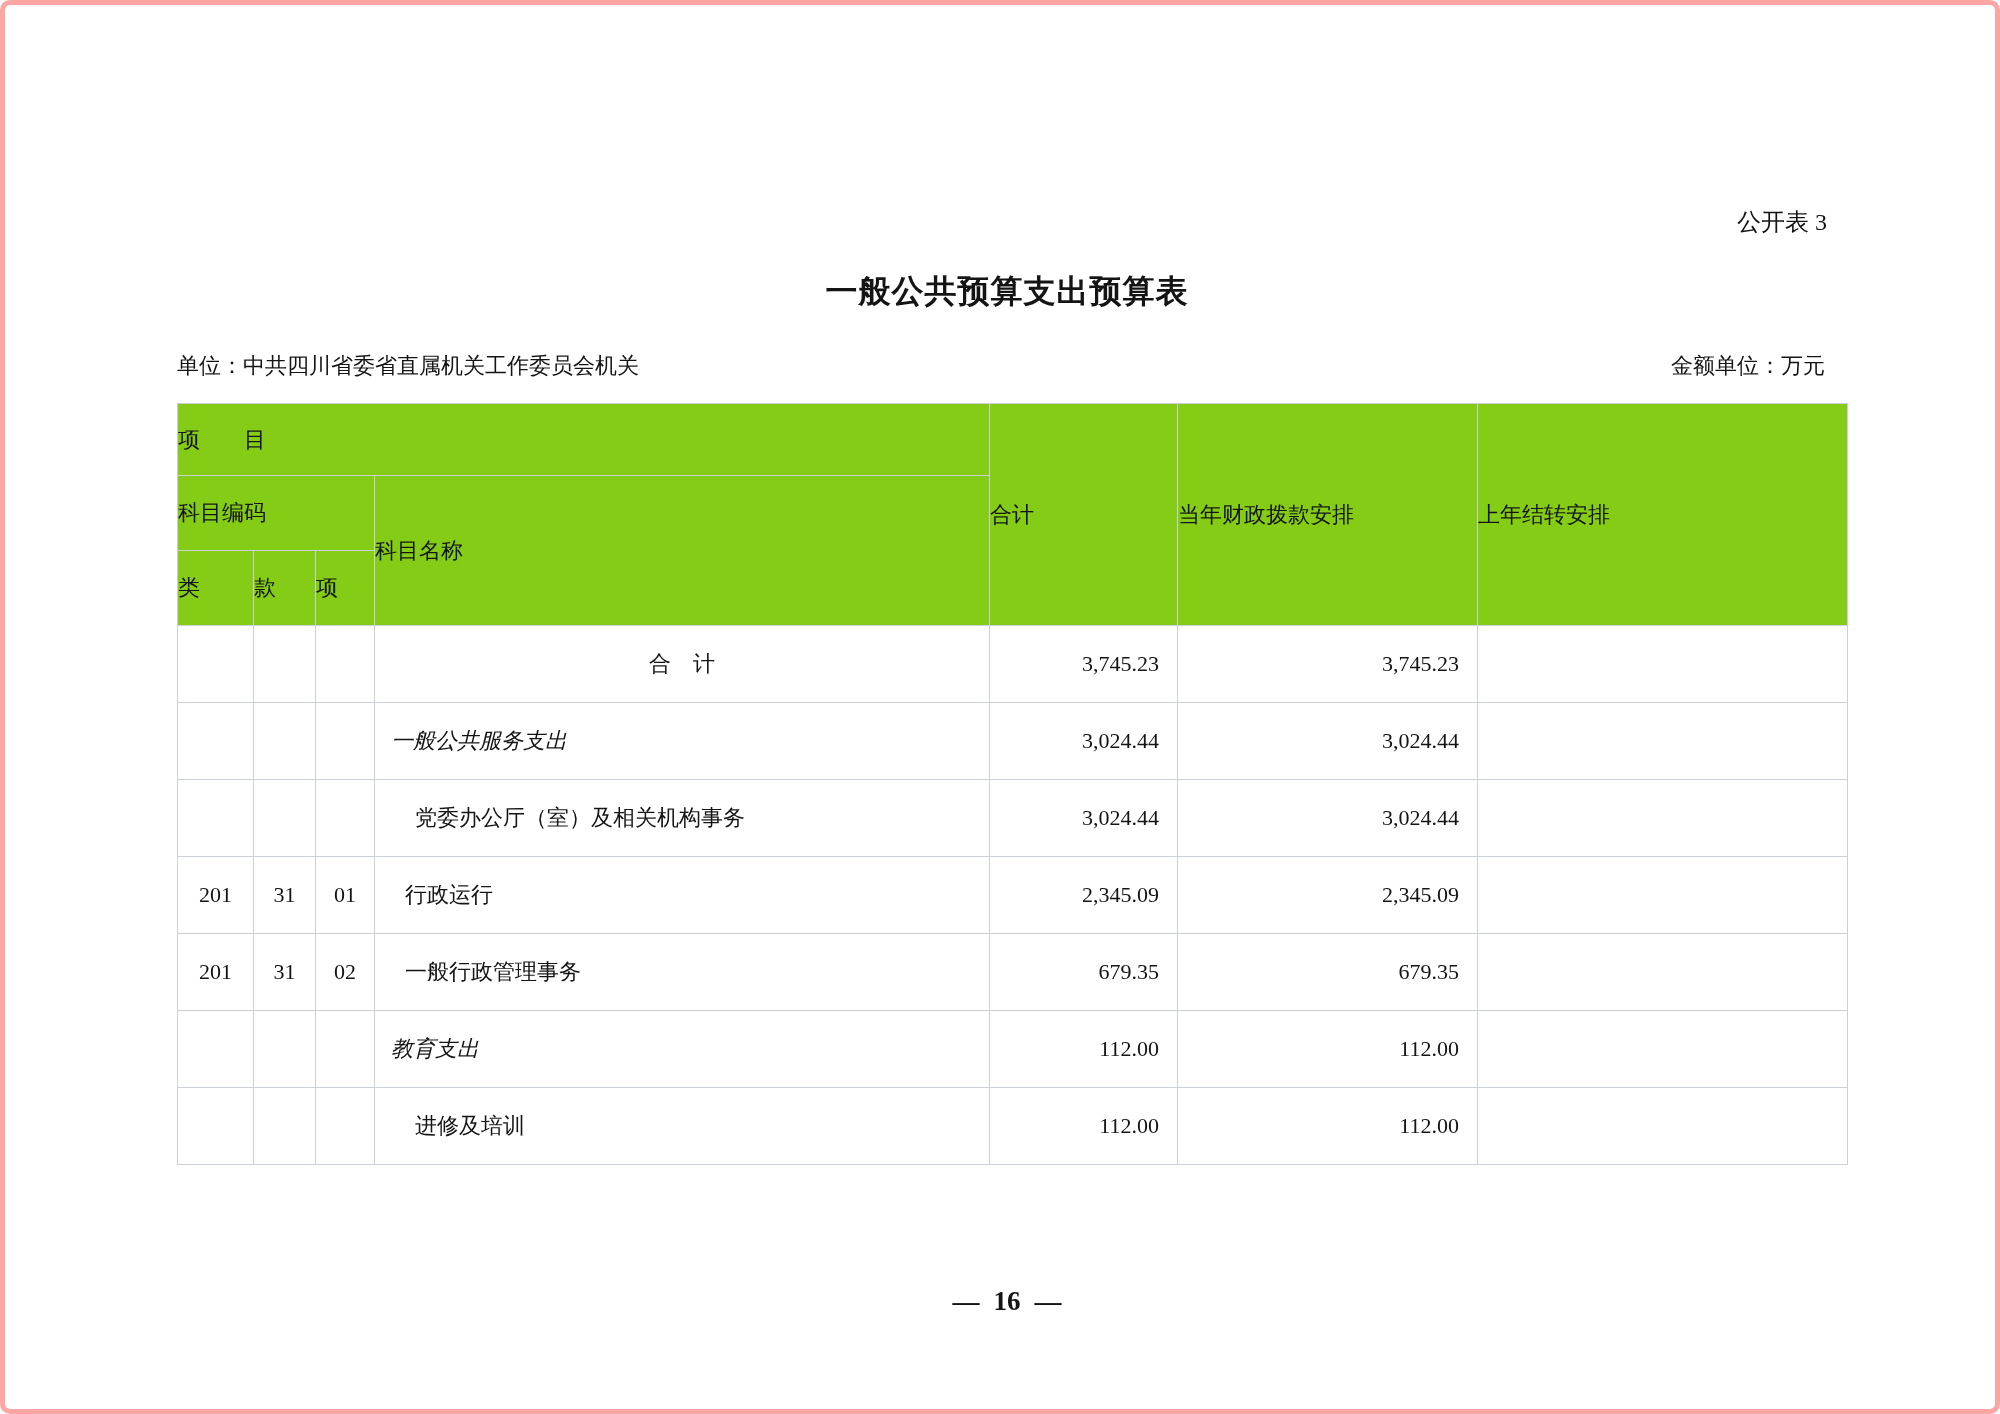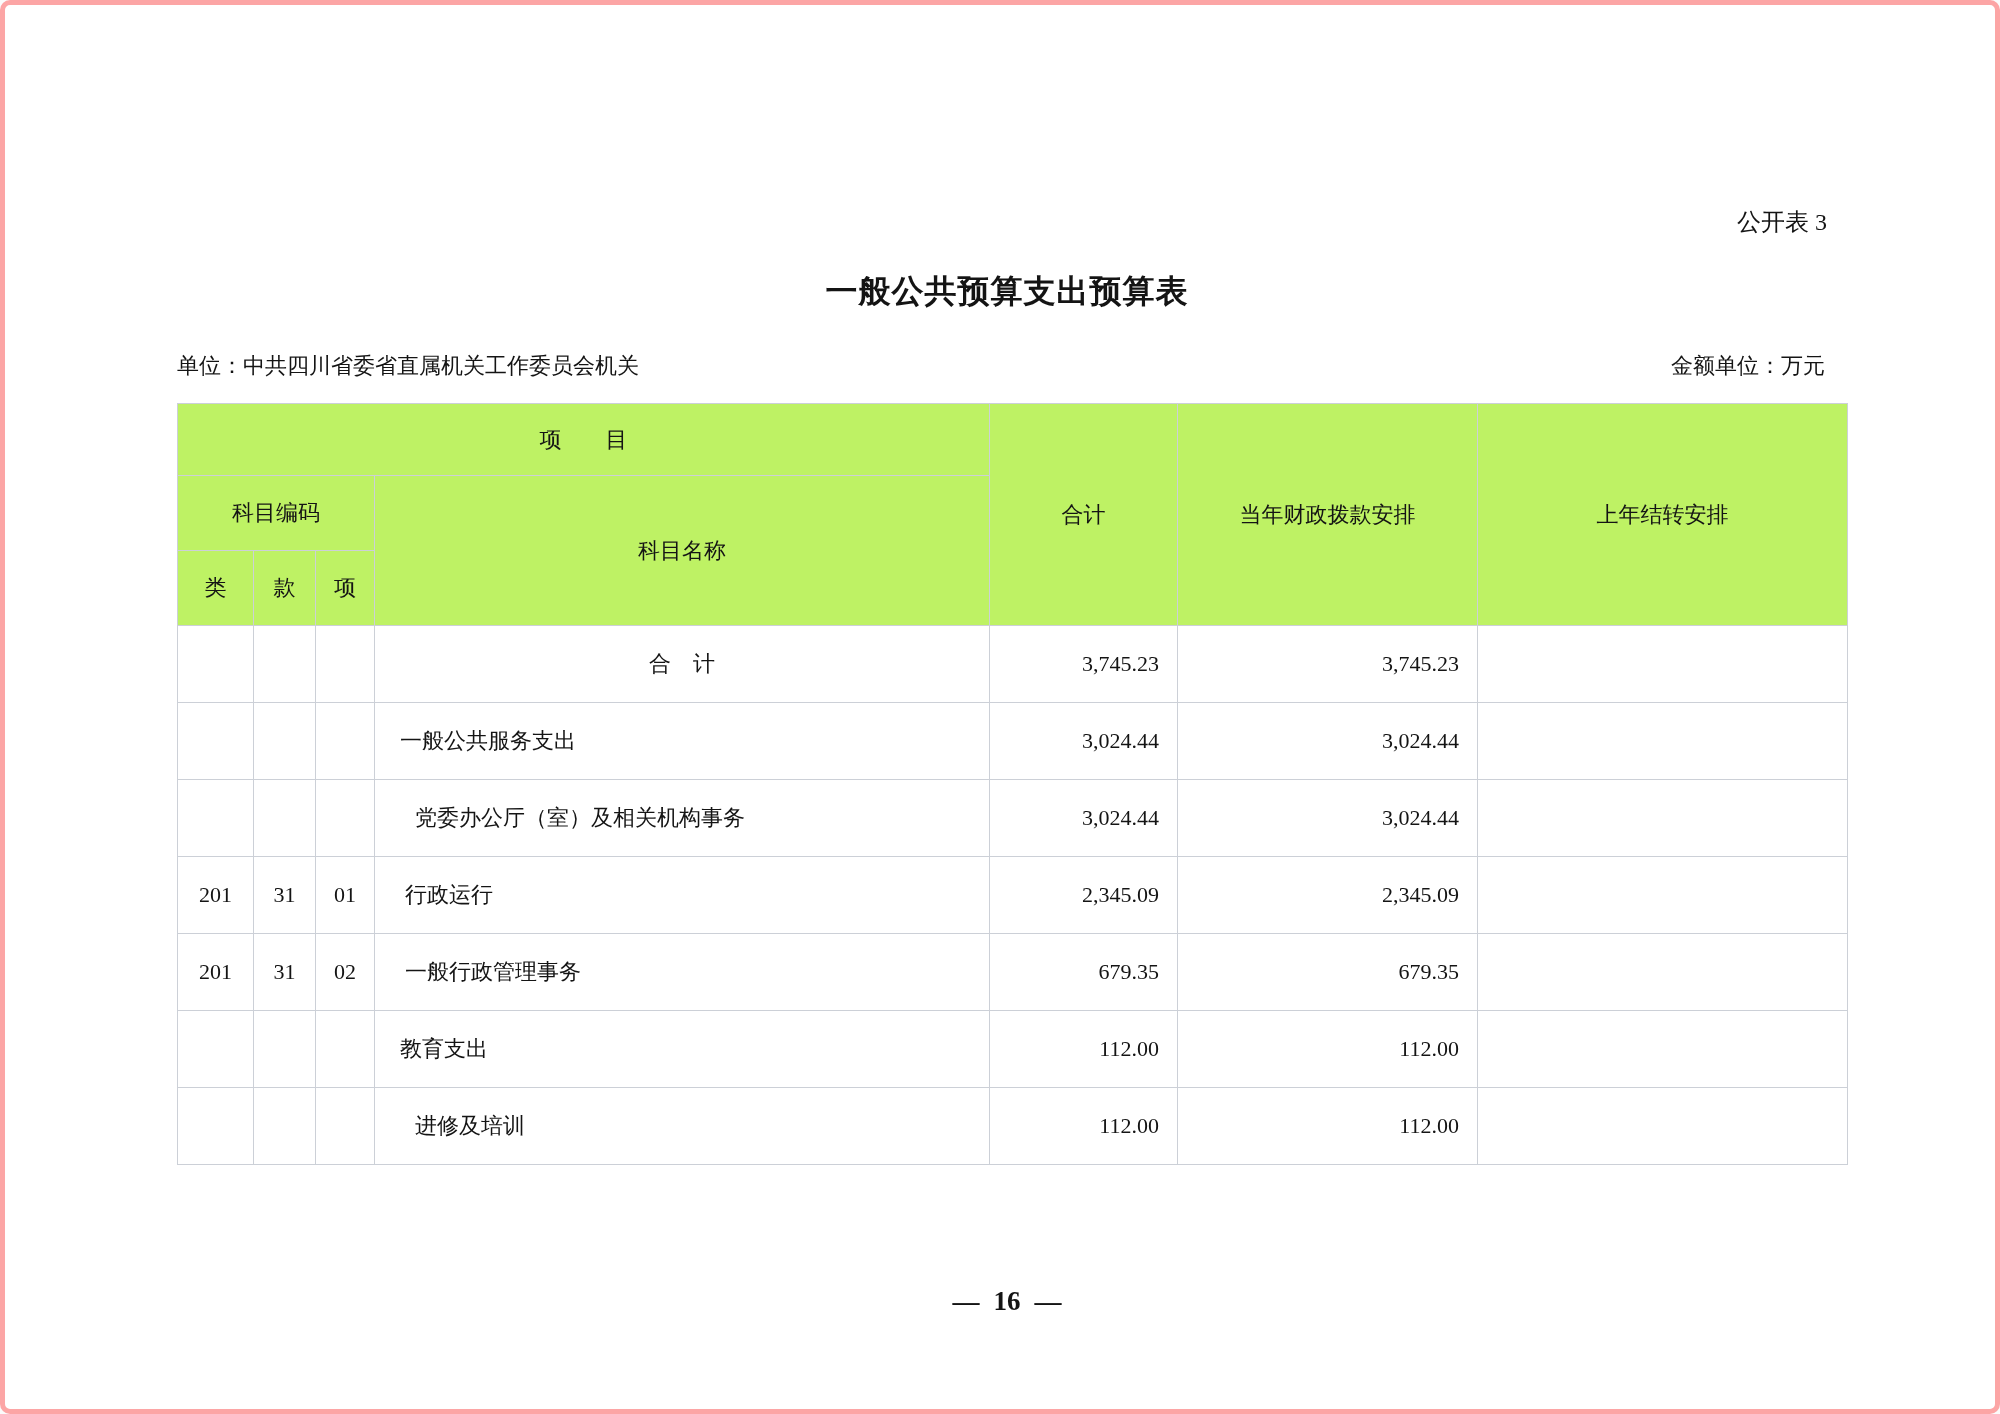--- a/index.html
+++ b/index.html
@@ -49,34 +49,34 @@
     border-collapse: collapse;
     table-layout: fixed;
     font-size: 22px;
   }
   table.budget th, table.budget td {
     border: 1px solid #ccd0d7;
     font-weight: normal;
     overflow: hidden;
   }
   table.budget thead th {
-    background: #bef264;
-    text-align: center;
+    background: #84cc16;
+    text-align: left;
     vertical-align: middle;
   }
   thead tr.h1 { height: 72px; }
   thead tr.h2 { height: 75px; }
   thead tr.h3 { height: 75px; }
   tbody tr { height: 77px; background: #ffffff; }
   tbody td { vertical-align: middle; }
   tbody td.code { text-align: center; }
   tbody td.num  { text-align: right; padding-right: 18px; }
   tbody td.name { text-align: left; }
   tbody td.name.total  { text-align: center; }
-  tbody td.name.level1 { padding-left: 25px; }
+  tbody td.name.level1 { padding-left: 16px; font-style: italic; }
   tbody td.name.level2 { padding-left: 40px; }
   tbody td.name.level3 { padding-left: 30px; }
   .footer {
     margin-top: 118px;
     text-align: center;
     font-size: 27px;
     line-height: 36px;
     font-weight: bold;
   }
   .footer .dash { display: inline-block; margin: 0 14px; }

